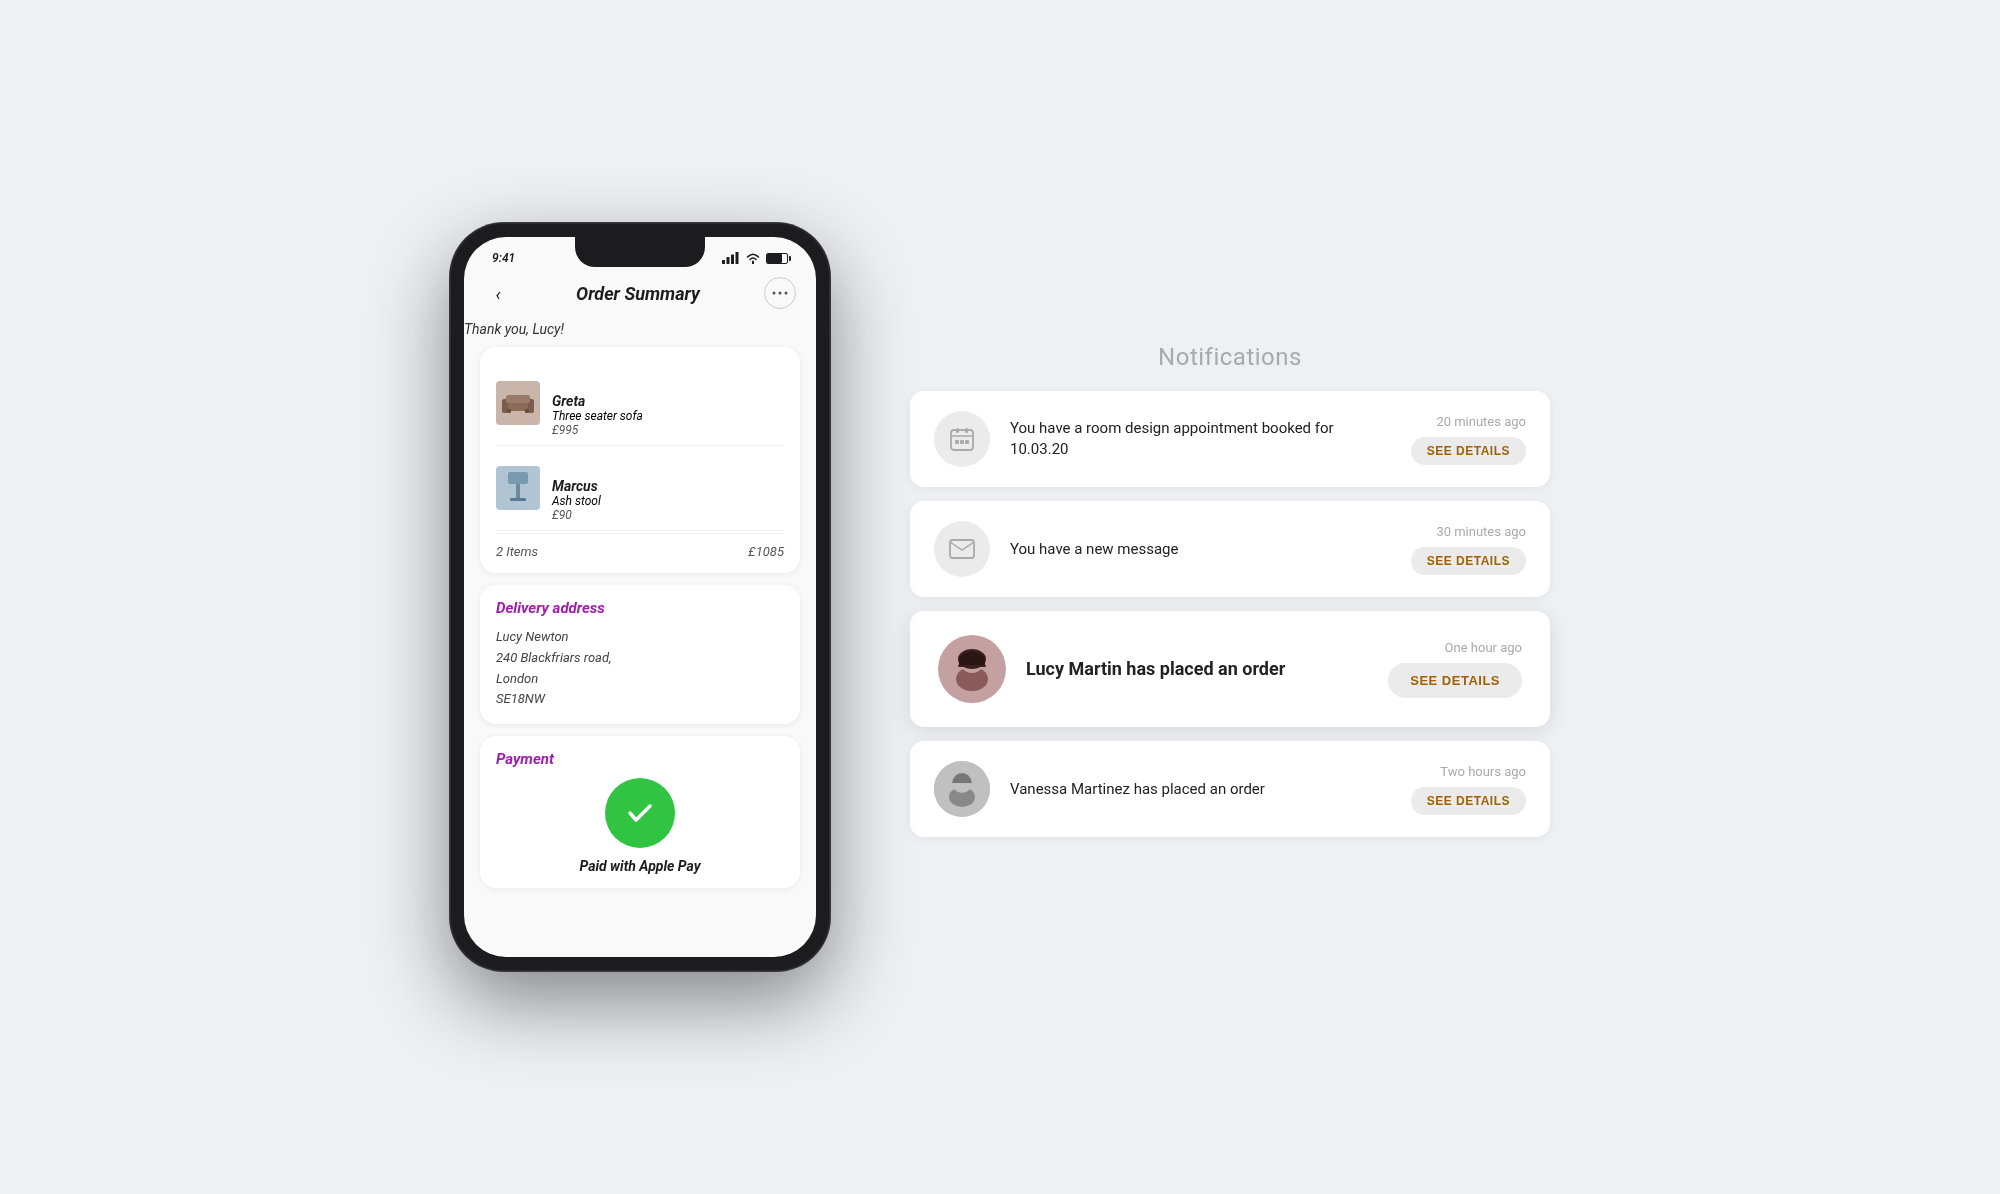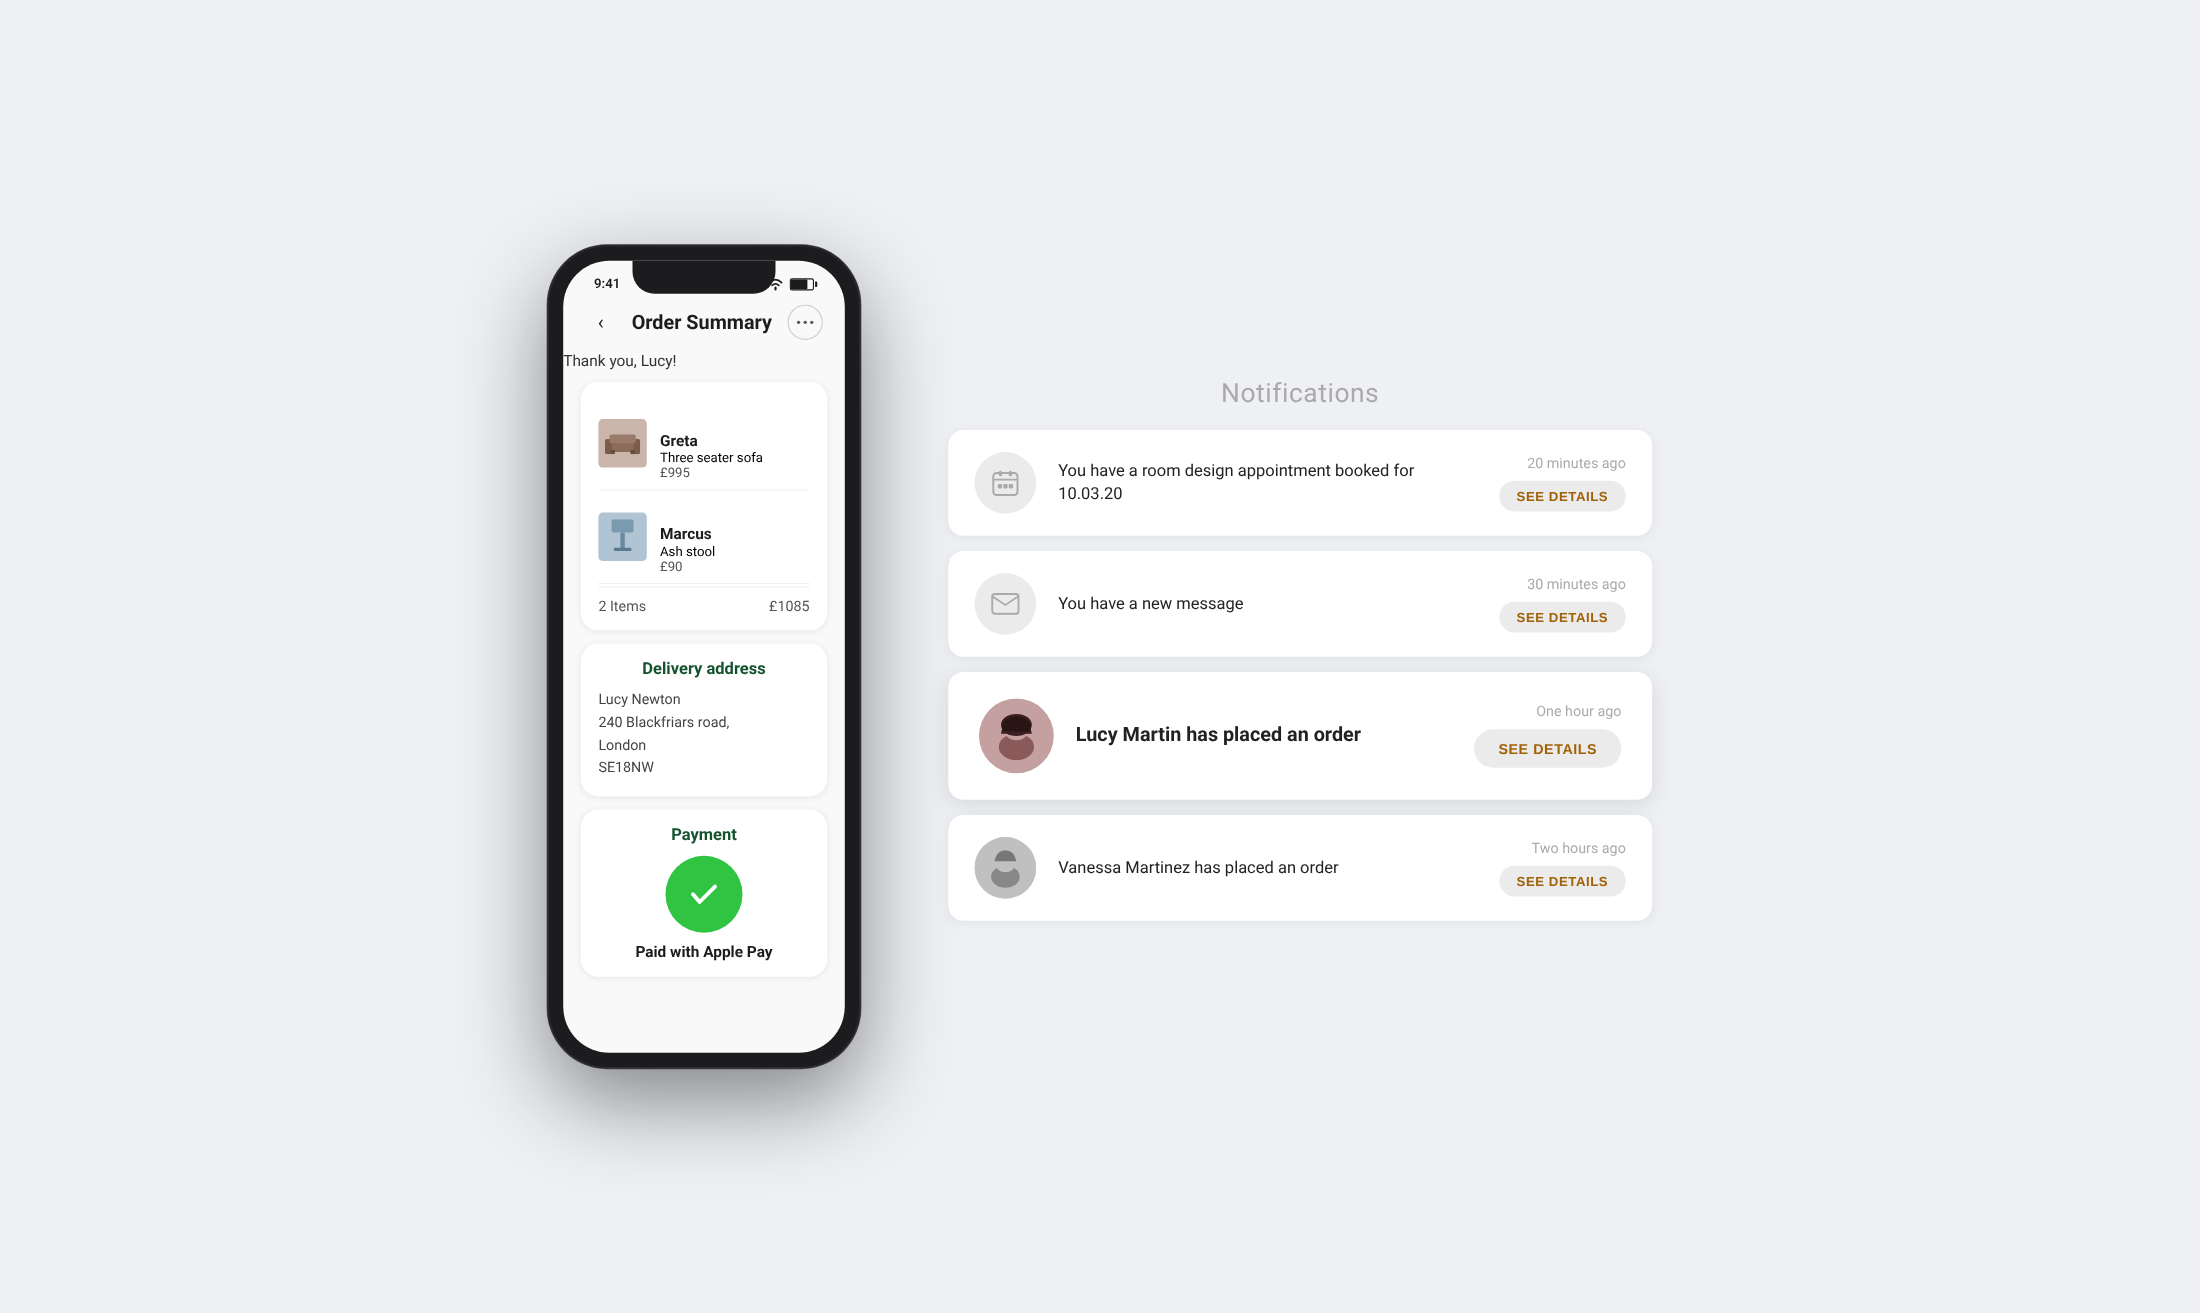--- a/index.html
+++ b/index.html
@@ -12,22 +12,23 @@
       display: flex;
       align-items: center;
       justify-content: center;
       gap: 80px;
       overflow: hidden;
     }
 
     
     .phone-wrapper {
       position: relative;
-      width: 284px;
+      width: 380px;
       flex-shrink: 0;
+      font-style: italic;
     }
 
     .phone-shell {
       background: #1c1c1e;
       border-radius: 54px;
       padding: 14px;
       box-shadow:
         0 0 0 1px #3a3a3c,
         0 30px 80px rgba(0,0,0,0.45),
         inset 0 0 0 1px #2c2c2e;
@@ -179,24 +180,24 @@
       display: flex;
       justify-content: space-between;
       padding-top: 10px;
       margin-top: 2px;
       border-top: 1px solid #eee;
       font-size: 13px;
       color: #555;
     }
 
     .card-title {
-      text-align: center;
+      text-align: left;
       font-weight: 700;
       font-size: 15px;
-      color: #14532d;
+      color: #a21caf;
       margin-bottom: 10px;
     }
 
     .delivery-text {
       font-size: 13px;
       color: #444;
       line-height: 1.6;
     }
 
     .payment-section {

